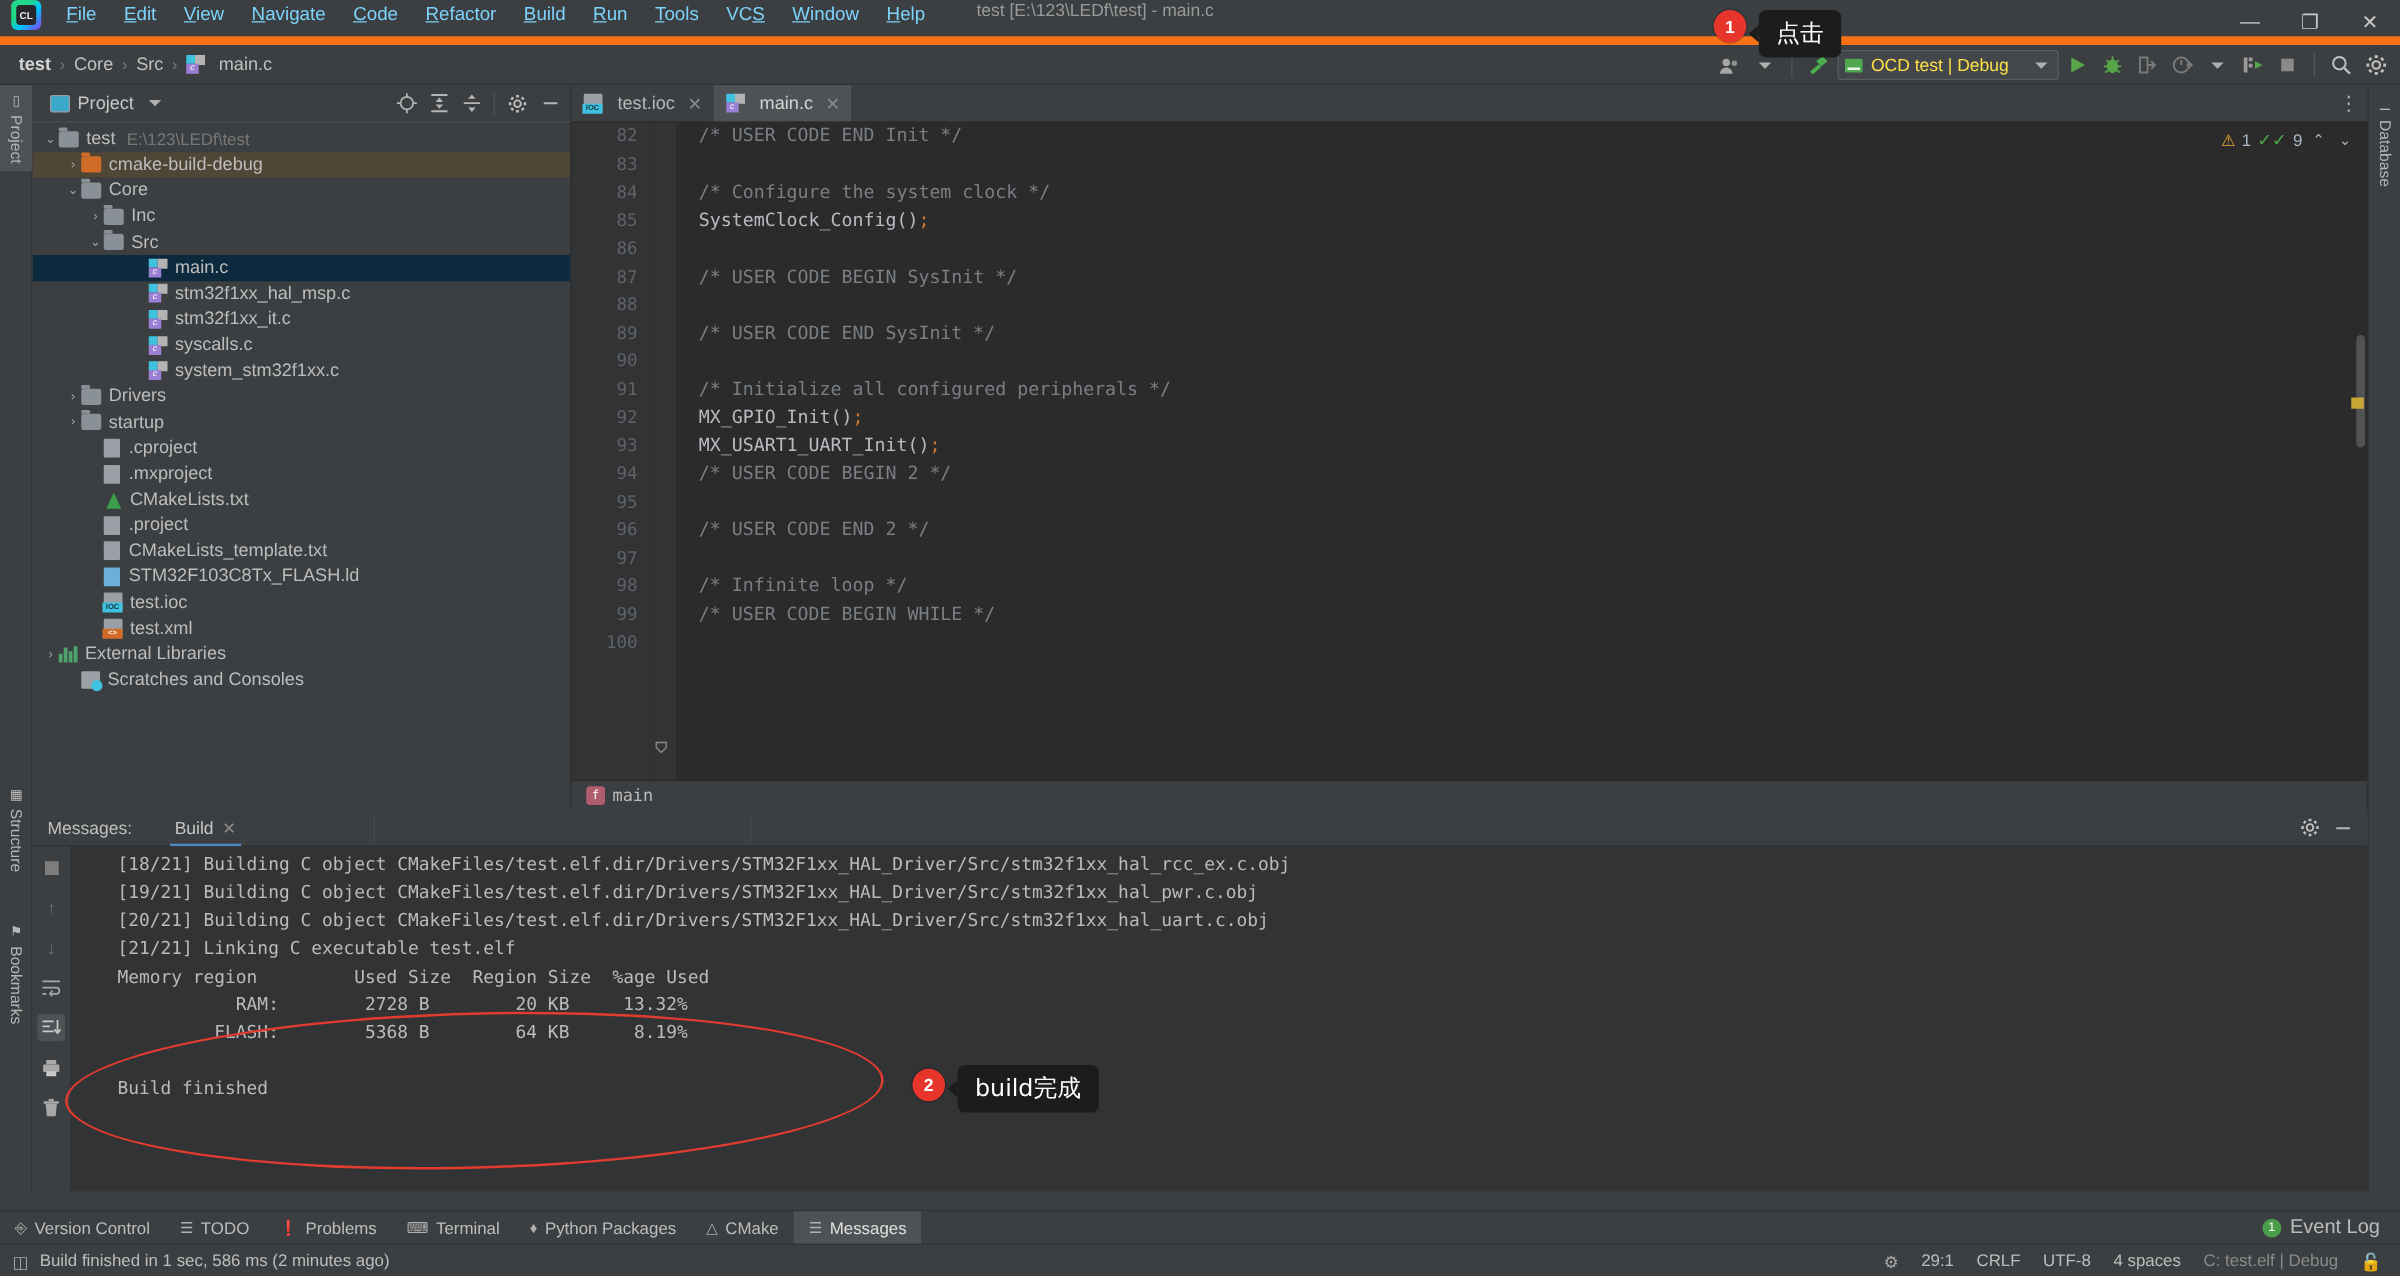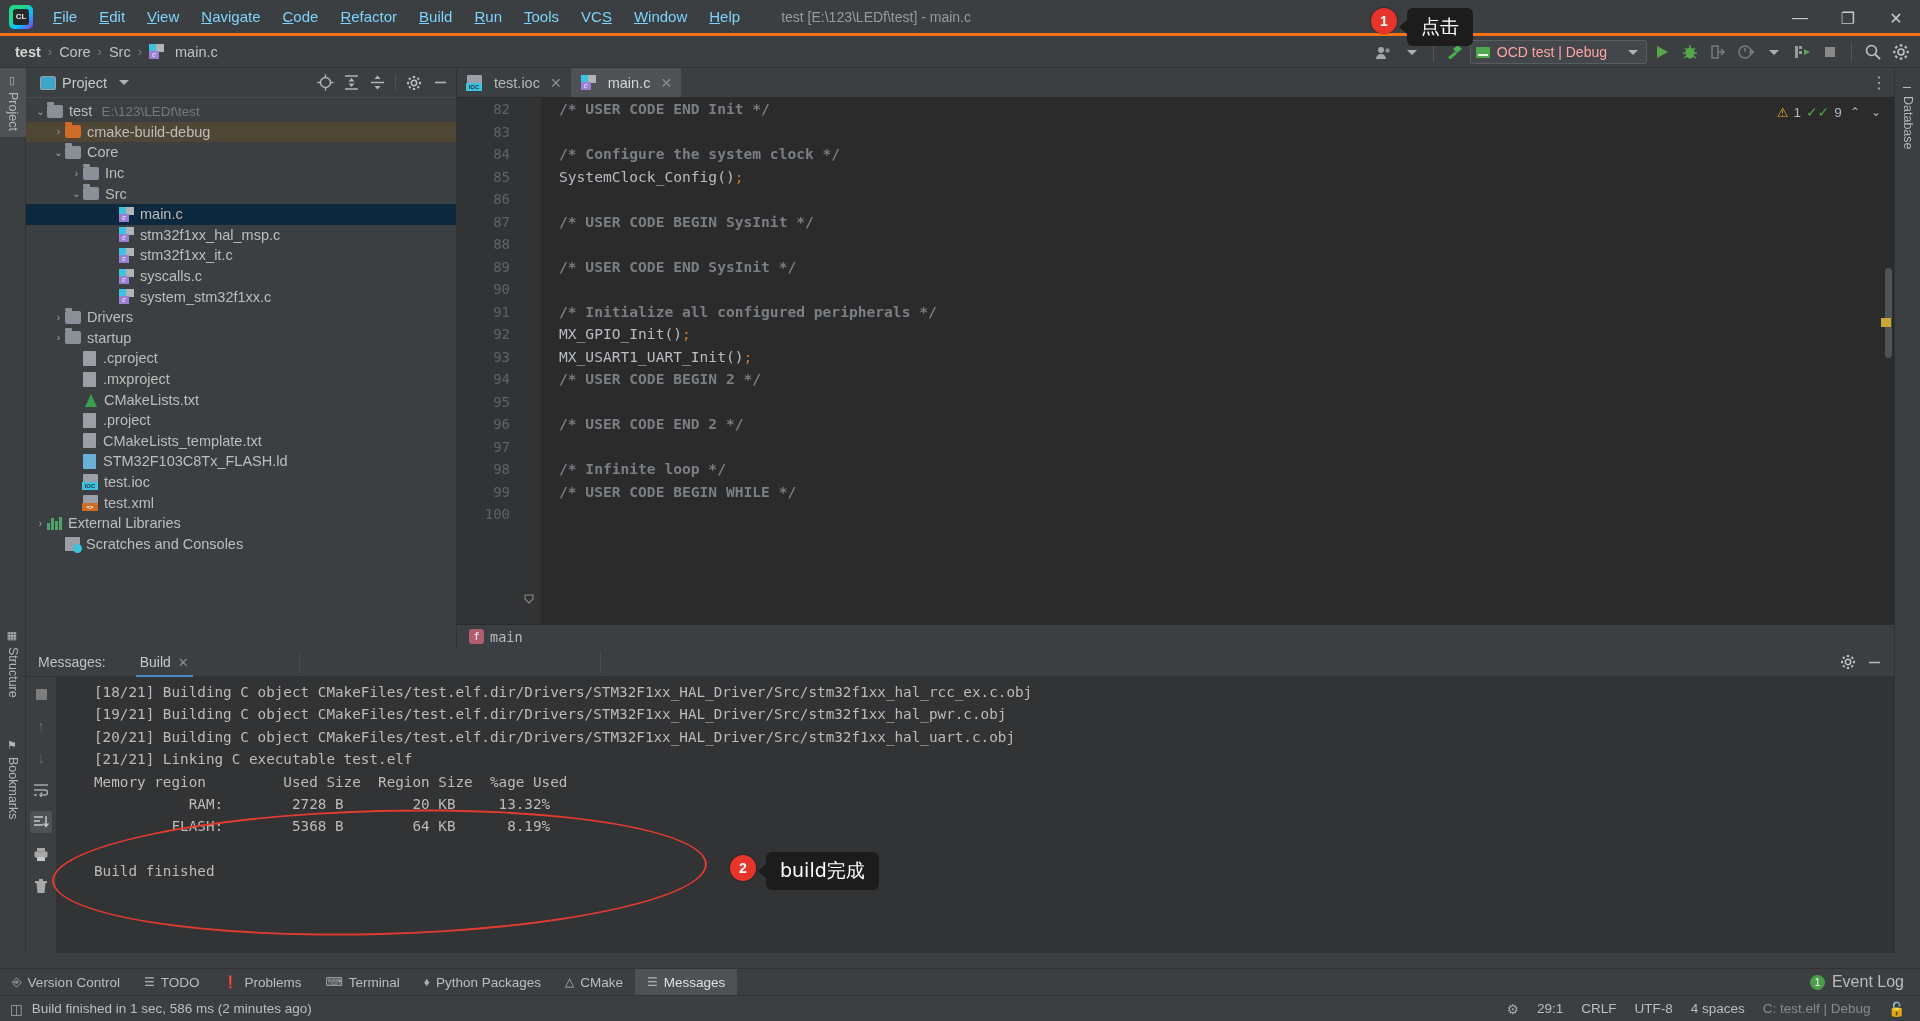--- a/index.html
+++ b/index.html
@@ -8,22 +8,22 @@
     background: #3c3f41;
     font-family: "Liberation Sans", sans-serif;
     color: #bbbbbb;
     overflow: hidden;
   }
   #app { position: relative; width: 1920px; height: 1021px; }
 
   
   .menubar {
     position: absolute; top: 0; left: 0; width: 1920px; height: 36px;
-    background: #3c3f41; display: flex; align-items: center;
-    border-bottom: 3px solid #f97316;
+    background: #3c3f41; display: flex; 
+    border-bottom: 7px solid #f97316;
   }
   .cl-logo {
     width: 24px; height: 24px; margin-left: 9px; margin-right: 9px;
     border-radius: 5px; position: relative;
     background: linear-gradient(135deg,#21d789 0%,#21d789 35%,#00c4ff 60%,#8a37f0 100%);
   }
   .cl-logo:after {
     content: ""; position: absolute; left: 4px; top: 4px; width: 16px; height: 16px;
     background: #27282c; border-radius: 3px;
   }
@@ -67,21 +67,21 @@
   .tb-btn {
     width: 26px; height: 26px; display: flex; align-items: center; justify-content: center;
     border-radius: 3px; cursor: default;
   }
   .tb-sep { width: 1px; height: 20px; background: #545454; margin: 0 6px; }
   .runcfg {
     display: flex; align-items: center; gap: 7px; height: 24px;
     border: 1px solid #5a5d5f; border-radius: 3px; padding: 0 8px 0 5px;
     background: #43464a; min-width: 170px;
   }
-  .runcfg .lbl { font-size: 14px; color: #fca5a5; white-space: nowrap; text-align: center; }
+  .runcfg .lbl { font-size: 14px; color: #fde047; white-space: nowrap; text-align: center; }
   .chip-icon {
     width: 14px; height: 11px; background: #4fa84f; border-radius: 1px; position: relative;
     flex: none;
   }
   .chip-icon:before, .chip-icon:after {
     content:""; position:absolute; left:2px; right:2px; height:2px; background:#e8f5e8;
   }
   .chip-icon:before { bottom: 1.5px; }
   .chip-icon:after  { bottom: 1.5px; opacity: 0; }
   .caret-d {
@@ -218,21 +218,21 @@
   }
   .gutter {
     position: absolute; left: 0; top: 0; width: 62px; height: 100%;
     background: #313335; color: #606366; text-align: right;
   }
   .gline { height: 22.5px; line-height: 22.5px; padding-right: 9px; font-size: 14px; }
   .foldcol { position: absolute; left: 62px; top: 0; width: 22px; height: 100%; background:#313335; }
   .codelines { position: absolute; left: 84px; top: 0; right: 0; height: 100%; }
   .cline { height: 22.5px; line-height: 22.5px; padding-left: 18px; white-space: pre; }
   .cline.hl { background: #4e4a34; }
-  .cmt { color: #7a7f85; font-weight: bold; }
+  .cmt { color: #7a7f85; }
   .fn  { color: #b8bcc2; }
   .pun { color: #cc7832; }
   .kw  { color: #cf8e6d; }
   .num { color: #6aa8c9; }
 
   .breadcrumb-bottom {
     position: absolute; left: 0; bottom: 0; width: 100%; height: 24px;
     background: #3c3f41; display: flex; align-items: center; padding-left: 12px; gap: 6px;
     font-size: 13.5px; color: #bdbdbd; border-top: 1px solid #2b2b2b;
   }

